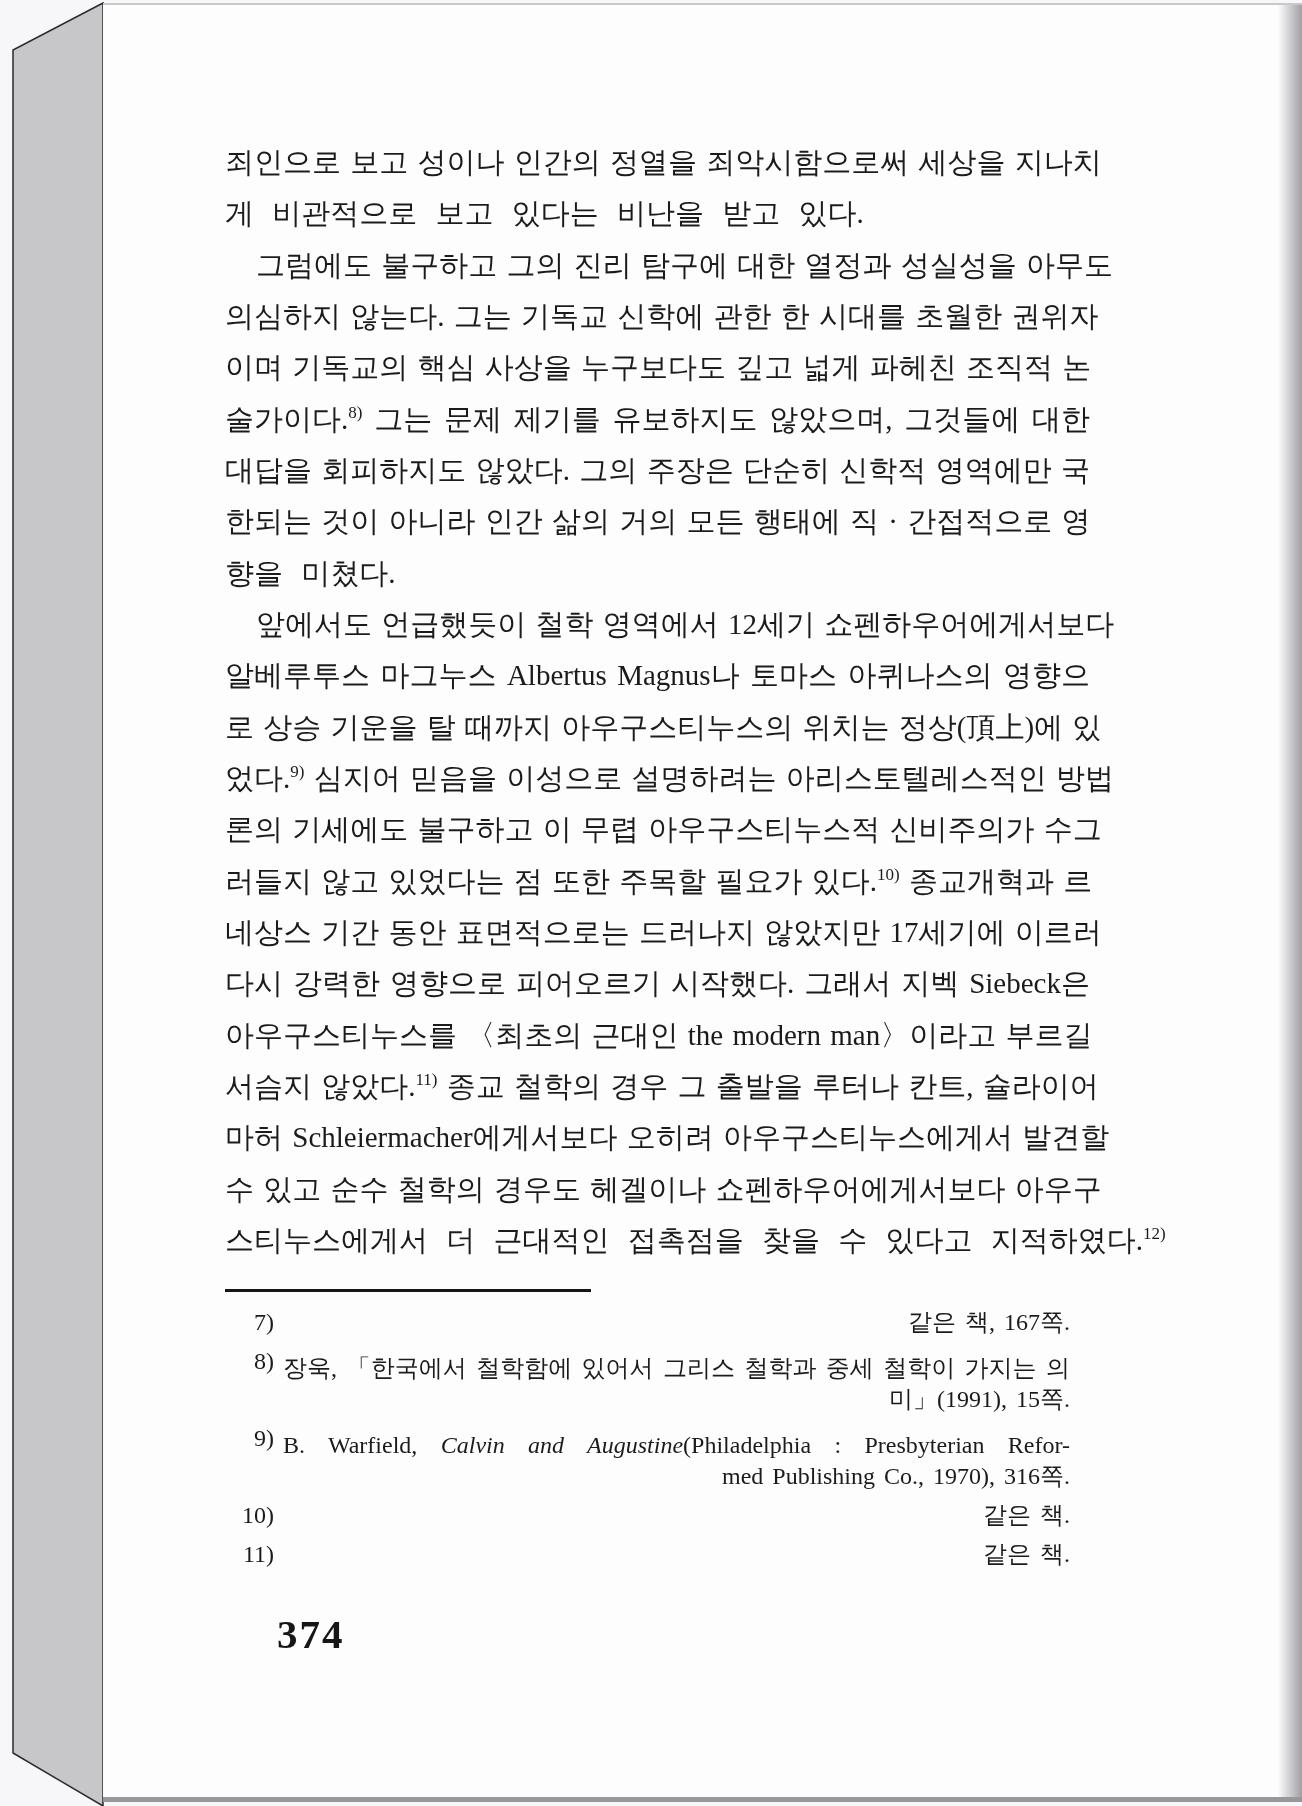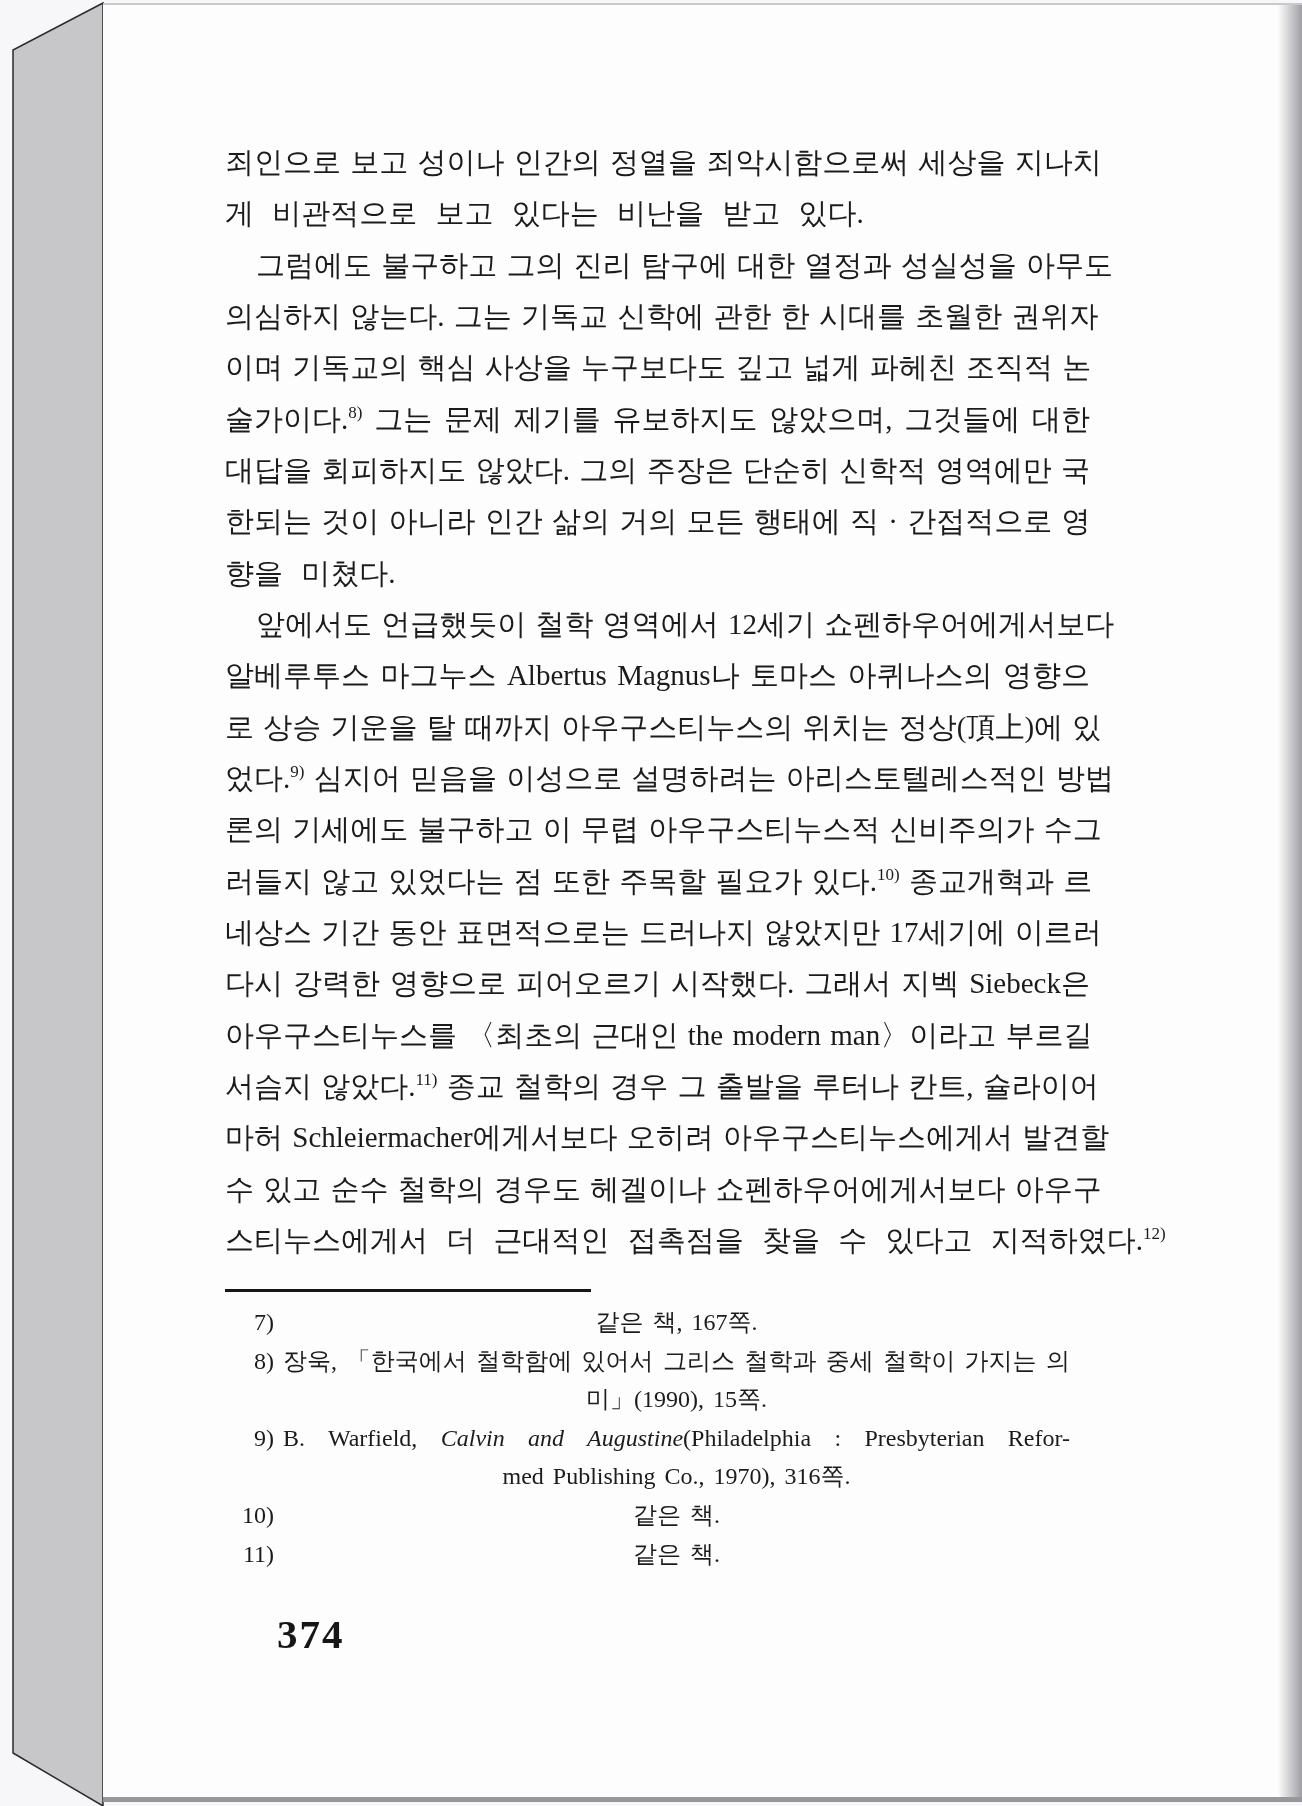--- a/index.html
+++ b/index.html
@@ -82,22 +82,22 @@
     line-height: 38.6px;
     font-size: 24px;
     white-space: nowrap;
   }
   .fn-num {
     flex: 0 0 58px;
     text-align: right;
     padding-right: 9px;
     box-sizing: border-box;
   }
-  .fn-text { flex: 1; text-align: center; word-spacing: 3px; }
-  .fn-row.full .fn-text { text-align: justify; text-align-last: justify; }
+  .fn-text { flex: 1; text-align: right; word-spacing: 3px; }
+  .fn-row.full .fn-text { text-align: justify; text-align-last: justify; margin-top: 7px; }
   .fn-text i { font-style: italic; }
 
   .pagenum {
     position: absolute;
     left: 277px; top: 1610px;
     font-size: 41px;
     font-weight: bold;
     letter-spacing: 2px;
     color: #161616;
   }
@@ -147,21 +147,21 @@
     <div class="fn-row">
         <span class="fn-num">7)</span>
         <span class="fn-text"><span>같은 책, 167쪽.</span></span>
       </div>
     <div class="fn-row full">
         <span class="fn-num">8)</span>
         <span class="fn-text"><span>장욱, 「한국에서 철학함에 있어서 그리스 철학과 중세 철학이 가지는 의</span></span>
       </div>
     <div class="fn-row">
         <span class="fn-num"></span>
-        <span class="fn-text"><span>미」(1990), 15쪽.</span></span>
+        <span class="fn-text"><span>미」(1991), 15쪽.</span></span>
       </div>
     <div class="fn-row full">
         <span class="fn-num">9)</span>
         <span class="fn-text"><span>B. Warfield, </span><i>Calvin and Augustine</i><span>(Philadelphia : Presbyterian Refor-</span></span>
       </div>
     <div class="fn-row">
         <span class="fn-num"></span>
         <span class="fn-text"><span>med Publishing Co., 1970), 316쪽.</span></span>
       </div>
     <div class="fn-row">

